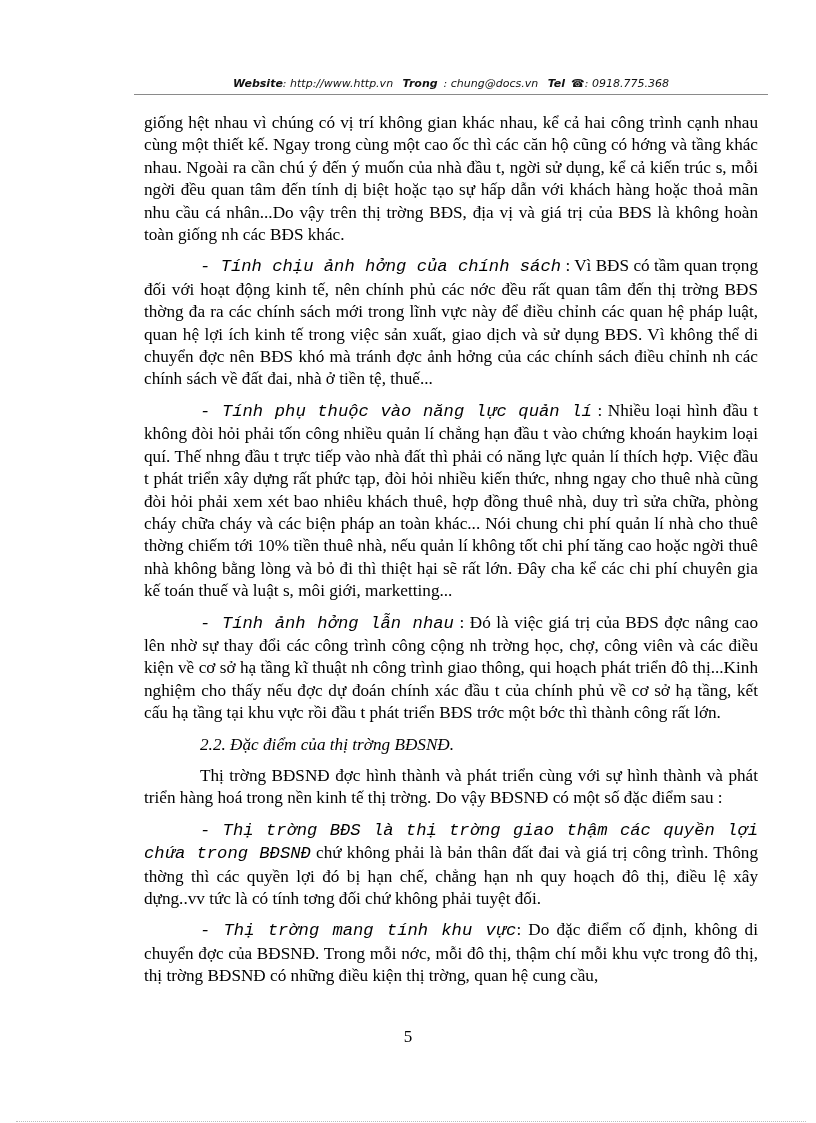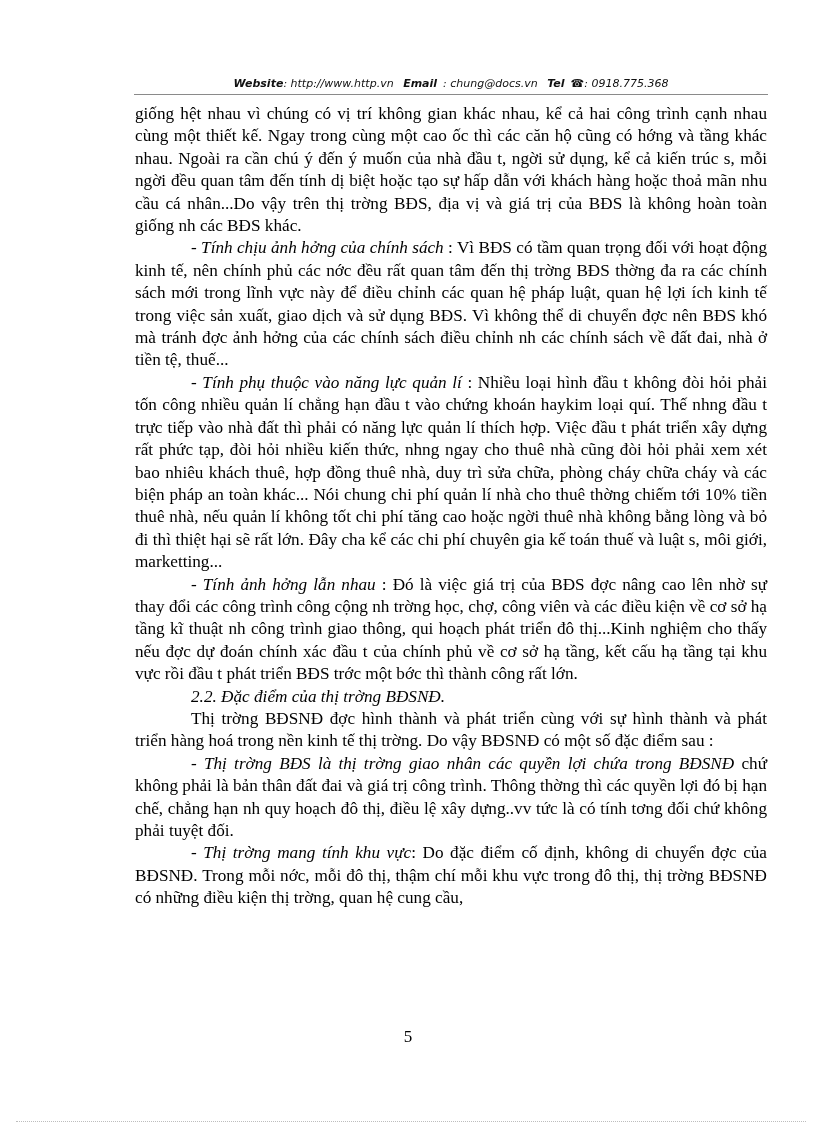--- a/index.html
+++ b/index.html
@@ -11,58 +11,58 @@
     font-style: italic; color: #111; border-bottom: 1px solid #8a8a8a; line-height: 20px;
   }
   .header b { font-weight: bold; margin-top: 33px; }
   .header .gap { display: inline-block; width: 6px; }
   .phone-icon { font-style: normal; font-size: 11px; font-weight: bold; }
   .body-text {
     position: absolute; left: 135px; top: 103px; width: 632px;
     font-family: "Liberation Serif", serif; font-size: 17.2px; line-height: 22.4px;
     color: #000; text-align: justify;
   }
-  .body-text p { margin: 0; }
+  .body-text p { margin: 9px; }
   .indent { text-indent: 56px; }
-  .it { font-style: italic; }
+  .it { font-style: italic; font-family: Liberation Mono, monospace; }
   .heading { font-weight: normal; font-style: italic; text-indent: 56px; margin: 0; }
   .page-number {
     position: absolute; left: 0; width: 816px; top: 1027px; text-align: center;
     font-family: "Liberation Serif", serif; font-size: 17px; color: #000;
   }
   .bottom-rule {
     position: absolute; left: 16px; width: 790px; top: 1121px; height: 0;
     border-top: 1px dotted #bdbdbd;
   }
 </style>
 </head>
 <body>
 
 <div class="page">
 
   <div class="header">
     <b>Website</b><span>: http://www.http.vn</span><span class="gap"></span>
-    <b>Email</b><span class="gap"></span><span>: chung@docs.vn</span><span class="gap"></span>
+    <b>Trong</b><span class="gap"></span><span>: chung@docs.vn</span><span class="gap"></span>
     <b>Tel</b><span class="gap"></span><span class="phone-icon">☎</span><span>: 0918.775.368</span>
   </div>
 
   <div class="body-text">
     <p>giống hệt nhau vì chúng có vị trí không gian khác nhau, kể cả hai công trình cạnh nhau cùng một thiết kế. Ngay trong cùng một cao ốc thì các căn hộ cũng có hớng  và tầng khác nhau. Ngoài ra cần chú ý đến ý muốn của nhà đầu t, ngời  sử dụng, kể cả kiến trúc s,  mỗi ngời  đều quan tâm đến tính dị biệt hoặc tạo sự hấp dẫn với khách hàng hoặc thoả mãn nhu cầu cá nhân...Do vậy trên thị trờng  BĐS, địa vị và giá trị của BĐS là không hoàn toàn giống nh các BĐS khác.</p>
 
     <p class="indent"><span class="it">- Tính chịu ảnh hởng  của chính sách</span><span> : Vì BĐS có tầm quan trọng đối với hoạt động kinh tế, nên chính phủ các nớc  đều rất quan tâm đến thị trờng BĐS thờng  đa  ra các chính sách mới trong lĩnh vực này để điều chỉnh các quan hệ pháp luật, quan hệ lợi ích kinh tế trong việc sản xuất, giao dịch và sử dụng BĐS. Vì không thể di chuyển đợc  nên BĐS khó mà tránh đợc  ảnh hởng  của các chính sách điều chỉnh nh  các chính sách về đất đai, nhà ở tiền tệ, thuế...</span></p>
 
     <p class="indent"><span class="it">- Tính phụ thuộc vào năng lực quản lí</span><span> : Nhiều loại hình đầu t  không đòi hỏi phải tốn công nhiều quản lí chẳng hạn đầu t  vào chứng khoán haykim loại quí. Thế nhng  đầu t  trực tiếp vào nhà đất thì phải có năng lực quản lí thích hợp. Việc đầu t  phát triển xây dựng rất phức tạp, đòi hỏi nhiều kiến thức, nhng  ngay cho thuê nhà cũng đòi hỏi phải xem xét bao nhiêu khách thuê, hợp đồng thuê nhà, duy trì sửa chữa, phòng cháy chữa cháy và các biện pháp an toàn khác... Nói chung chi phí quản lí nhà cho thuê thờng  chiếm tới 10% tiền thuê nhà, nếu quản lí không tốt chi phí tăng cao hoặc ngời  thuê nhà không bằng lòng và bỏ đi  thì thiệt hại sẽ rất lớn. Đây cha  kể các chi phí chuyên gia kế toán thuế và luật s,  môi giới, marketting...</span></p>
 
     <p class="indent"><span class="it">- Tính ảnh hởng  lẫn nhau</span><span> : Đó là việc giá trị của BĐS đợc  nâng cao lên nhờ sự thay đổi các công trình công cộng nh  trờng  học, chợ, công viên và các điều kiện về cơ sở hạ tầng kĩ thuật nh  công trình giao thông, qui hoạch phát triển đô thị...Kinh nghiệm cho thấy nếu đợc  dự đoán chính xác đầu t của chính phủ về cơ sở hạ tầng, kết cấu hạ tầng tại khu vực rồi đầu t  phát triển BĐS trớc  một bớc thì thành công rất lớn.</span></p>
 
     <p class="heading">2.2. Đặc điểm của thị trờng  BĐSNĐ.</p>
 
     <p class="indent">Thị trờng  BĐSNĐ đợc  hình thành và phát triển cùng với sự hình thành và phát triển hàng hoá trong nền kinh tế thị trờng.  Do vậy BĐSNĐ có một số đặc điểm sau :</p>
 
-    <p class="indent"><span class="it">- Thị trờng  BĐS là thị trờng  giao nhân các quyền lợi chứa trong BĐSNĐ</span><span> chứ không phải là bản thân đất đai và giá trị công trình. Thông thờng  thì các quyền lợi đó bị hạn chế, chẳng hạn nh  quy hoạch đô thị, điều lệ xây dựng..vv tức là có tính tơng  đối chứ không phải tuyệt đối.</span></p>
+    <p class="indent"><span class="it">- Thị trờng  BĐS là thị trờng  giao thậm các quyền lợi chứa trong BĐSNĐ</span><span> chứ không phải là bản thân đất đai và giá trị công trình. Thông thờng  thì các quyền lợi đó bị hạn chế, chẳng hạn nh  quy hoạch đô thị, điều lệ xây dựng..vv tức là có tính tơng  đối chứ không phải tuyệt đối.</span></p>
 
     <p class="indent"><span class="it">- Thị trờng  mang tính khu vực</span><span>: Do đặc điểm cố định, không di chuyển đợc  của BĐSNĐ. Trong mỗi nớc,  mỗi đô thị, thậm chí mỗi khu vực trong đô thị, thị trờng  BĐSNĐ có những điều kiện thị trờng,  quan hệ cung cầu,</span></p>
   </div>
 
   <div class="page-number">5</div>
 
   <div class="bottom-rule"></div>
 </div>
 
 </body></html>

